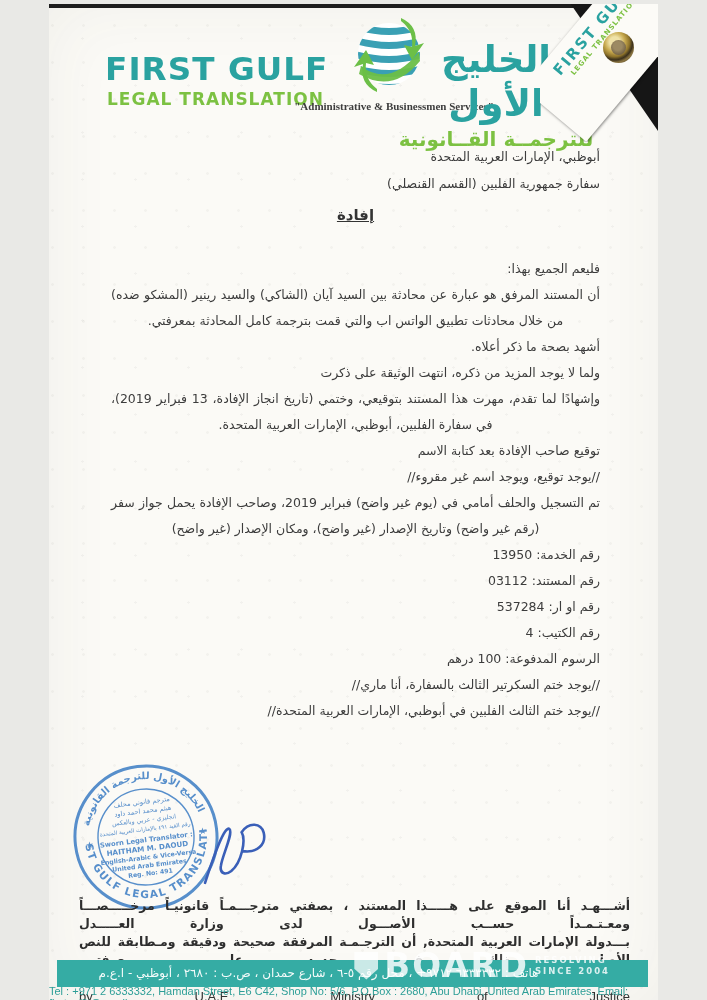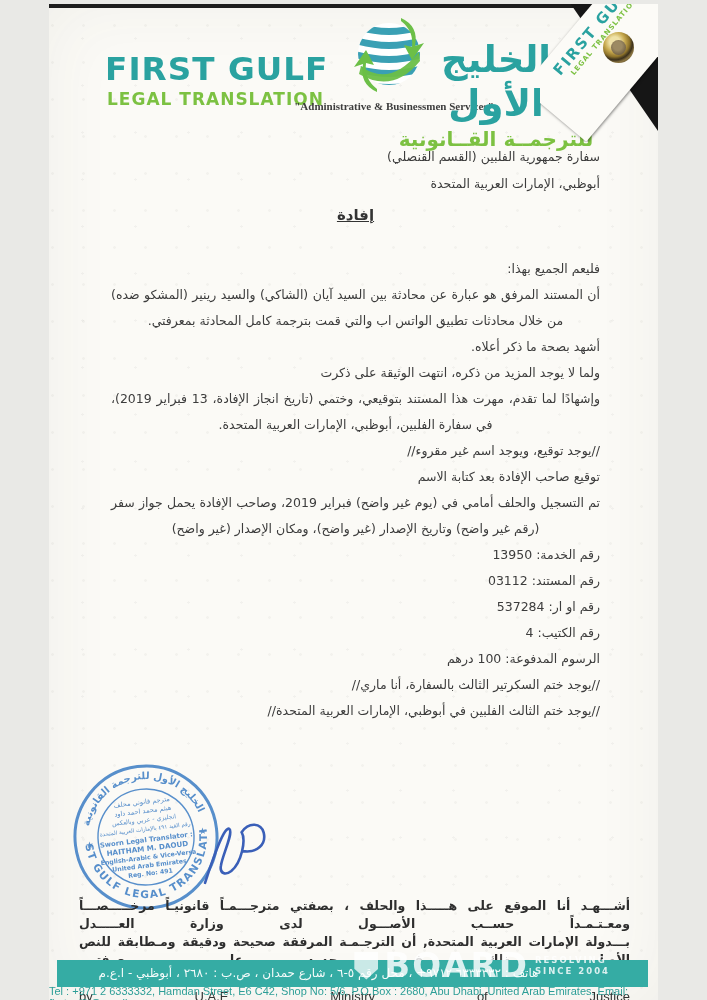--- a/index.html
+++ b/index.html
@@ -122,31 +122,31 @@
       <div class="c1">FIRST GULF</div>
       <div class="c2">LEGAL TRANSLATION</div>
       <div class="miniglobe"></div>
     </div>
   </div>
   <div class="grommet">
       <div class="hole"></div>
     </div>
 
   <div class="doc-body">
+    <div class="recipient">أبوظبي، الإمارات العربية المتحدة</div>
     <div class="recipient">سفارة جمهورية الفلبين (القسم القنصلي)</div>
-    <div class="recipient">أبوظبي، الإمارات العربية المتحدة</div>
     <div class="doc-title">إفادة</div>
 
     <p>فليعم الجميع بهذا:</p>
     <p class="two">أن المستند المرفق هو عبارة عن محادثة بين السيد آيان (الشاكي) والسيد رينير (المشكو ضده) من خلال محادثات تطبيق الواتس اب والتي قمت بترجمة كامل المحادثة بمعرفتي.</p>
     <p>أشهد بصحة ما ذكر أعلاه.</p>
     <p>ولما لا يوجد المزيد من ذكره، انتهت الوثيقة على ذكرت</p>
     <p class="two">وإشهادًا لما تقدم، مهرت هذا المستند بتوقيعي، وختمي (تاريخ انجاز الإفادة، 13 فبراير 2019)، في سفارة الفلبين، أبوظبي، الإمارات العربية المتحدة.</p>
+    <p>توقيع صاحب الإفادة بعد كتابة الاسم</p>
     <p>//يوجد توقيع، ويوجد اسم غير مقروء//</p>
-    <p>توقيع صاحب الإفادة بعد كتابة الاسم</p>
     <p class="two">تم التسجيل والحلف أمامي في (يوم غير واضح) فبراير 2019، وصاحب الإفادة يحمل جواز سفر (رقم غير واضح) وتاريخ الإصدار (غير واضح)، ومكان الإصدار (غير واضح)</p>
     <p>رقم الخدمة: 13950</p>
     <p>رقم المستند: 03112</p>
     <p>رقم او ار: 537284</p>
     <p>رقم الكتيب: 4</p>
     <p>الرسوم المدفوعة: 100 درهم</p>
     <p>//يوجد ختم السكرتير الثالث بالسفارة، أنا ماري//</p>
     <p>//يوجد ختم الثالث الفلبين في أبوظبي، الإمارات العربية المتحدة//</p>
   </div>
 
@@ -181,21 +181,21 @@
   </div>
 
   <div class="signature">
     <svg viewBox="0 0 100 72" width="100" height="72" aria-hidden="true">
       <path d="M8 64 C20 34 32 8 36 12 C40 16 27 38 25 48 C23 56 29 58 35 54
                C46 46 52 24 48 16 C56 6 68 8 70 18 C72 30 62 38 48 35" fill="none" stroke="#3a5fb8" stroke-width="2.6" stroke-linecap="round"></path>
     </svg>
   </div>
 
   <div class="cert">
-    <div class="ar">أشـــهـد أنا الموقع على هـــــذا والحلف ، بصفتي مترجـــمـاً قانونيـاً مرخـــــصـــاً ومعـتـمـداً حســب الأصـــول لدى وزارة العـــــدل</div>
+    <div class="ar">أشـــهـد أنا الموقع على هـــــذا المستند ، بصفتي مترجـــمـاً قانونيـاً مرخـــــصـــاً ومعـتـمـداً حســب الأصـــول لدى وزارة العـــــدل</div>
     <div class="ar">بـــدولة الإمارات العربية المتحدة, أن الترجـمـة المرفقة صحيحة ودقيقة ومـطابقة للنص الأصلي, وذلك في حدود علمي ومـعرفتي.</div>
     <div class="en">I, the signatory on this document, in my capacity as a legal translator, duly licensed and certified by U.A.E Ministry of Justice</div>
 
   </div>
 
   <div class="footer-band"></div>
   <div class="footer-ar">هاتف : ٦٣٣٣٣٣٢ ٩٧١٢+ ، محل رقم ٥-٦ ، شارع حمدان ، ص.ب : ٢٦٨٠ ، أبوظبي - ا.ع.م</div>
   <div class="footer-en">Tel : +971 2 6333332,  Hamdan Street, E6 C42, Shop No: 5/6, P.O.Box : 2680, Abu Dhabi, United Arab Emirates. Email: firstgulflt@gmail.com</div>
 
   <div class="watermark">

